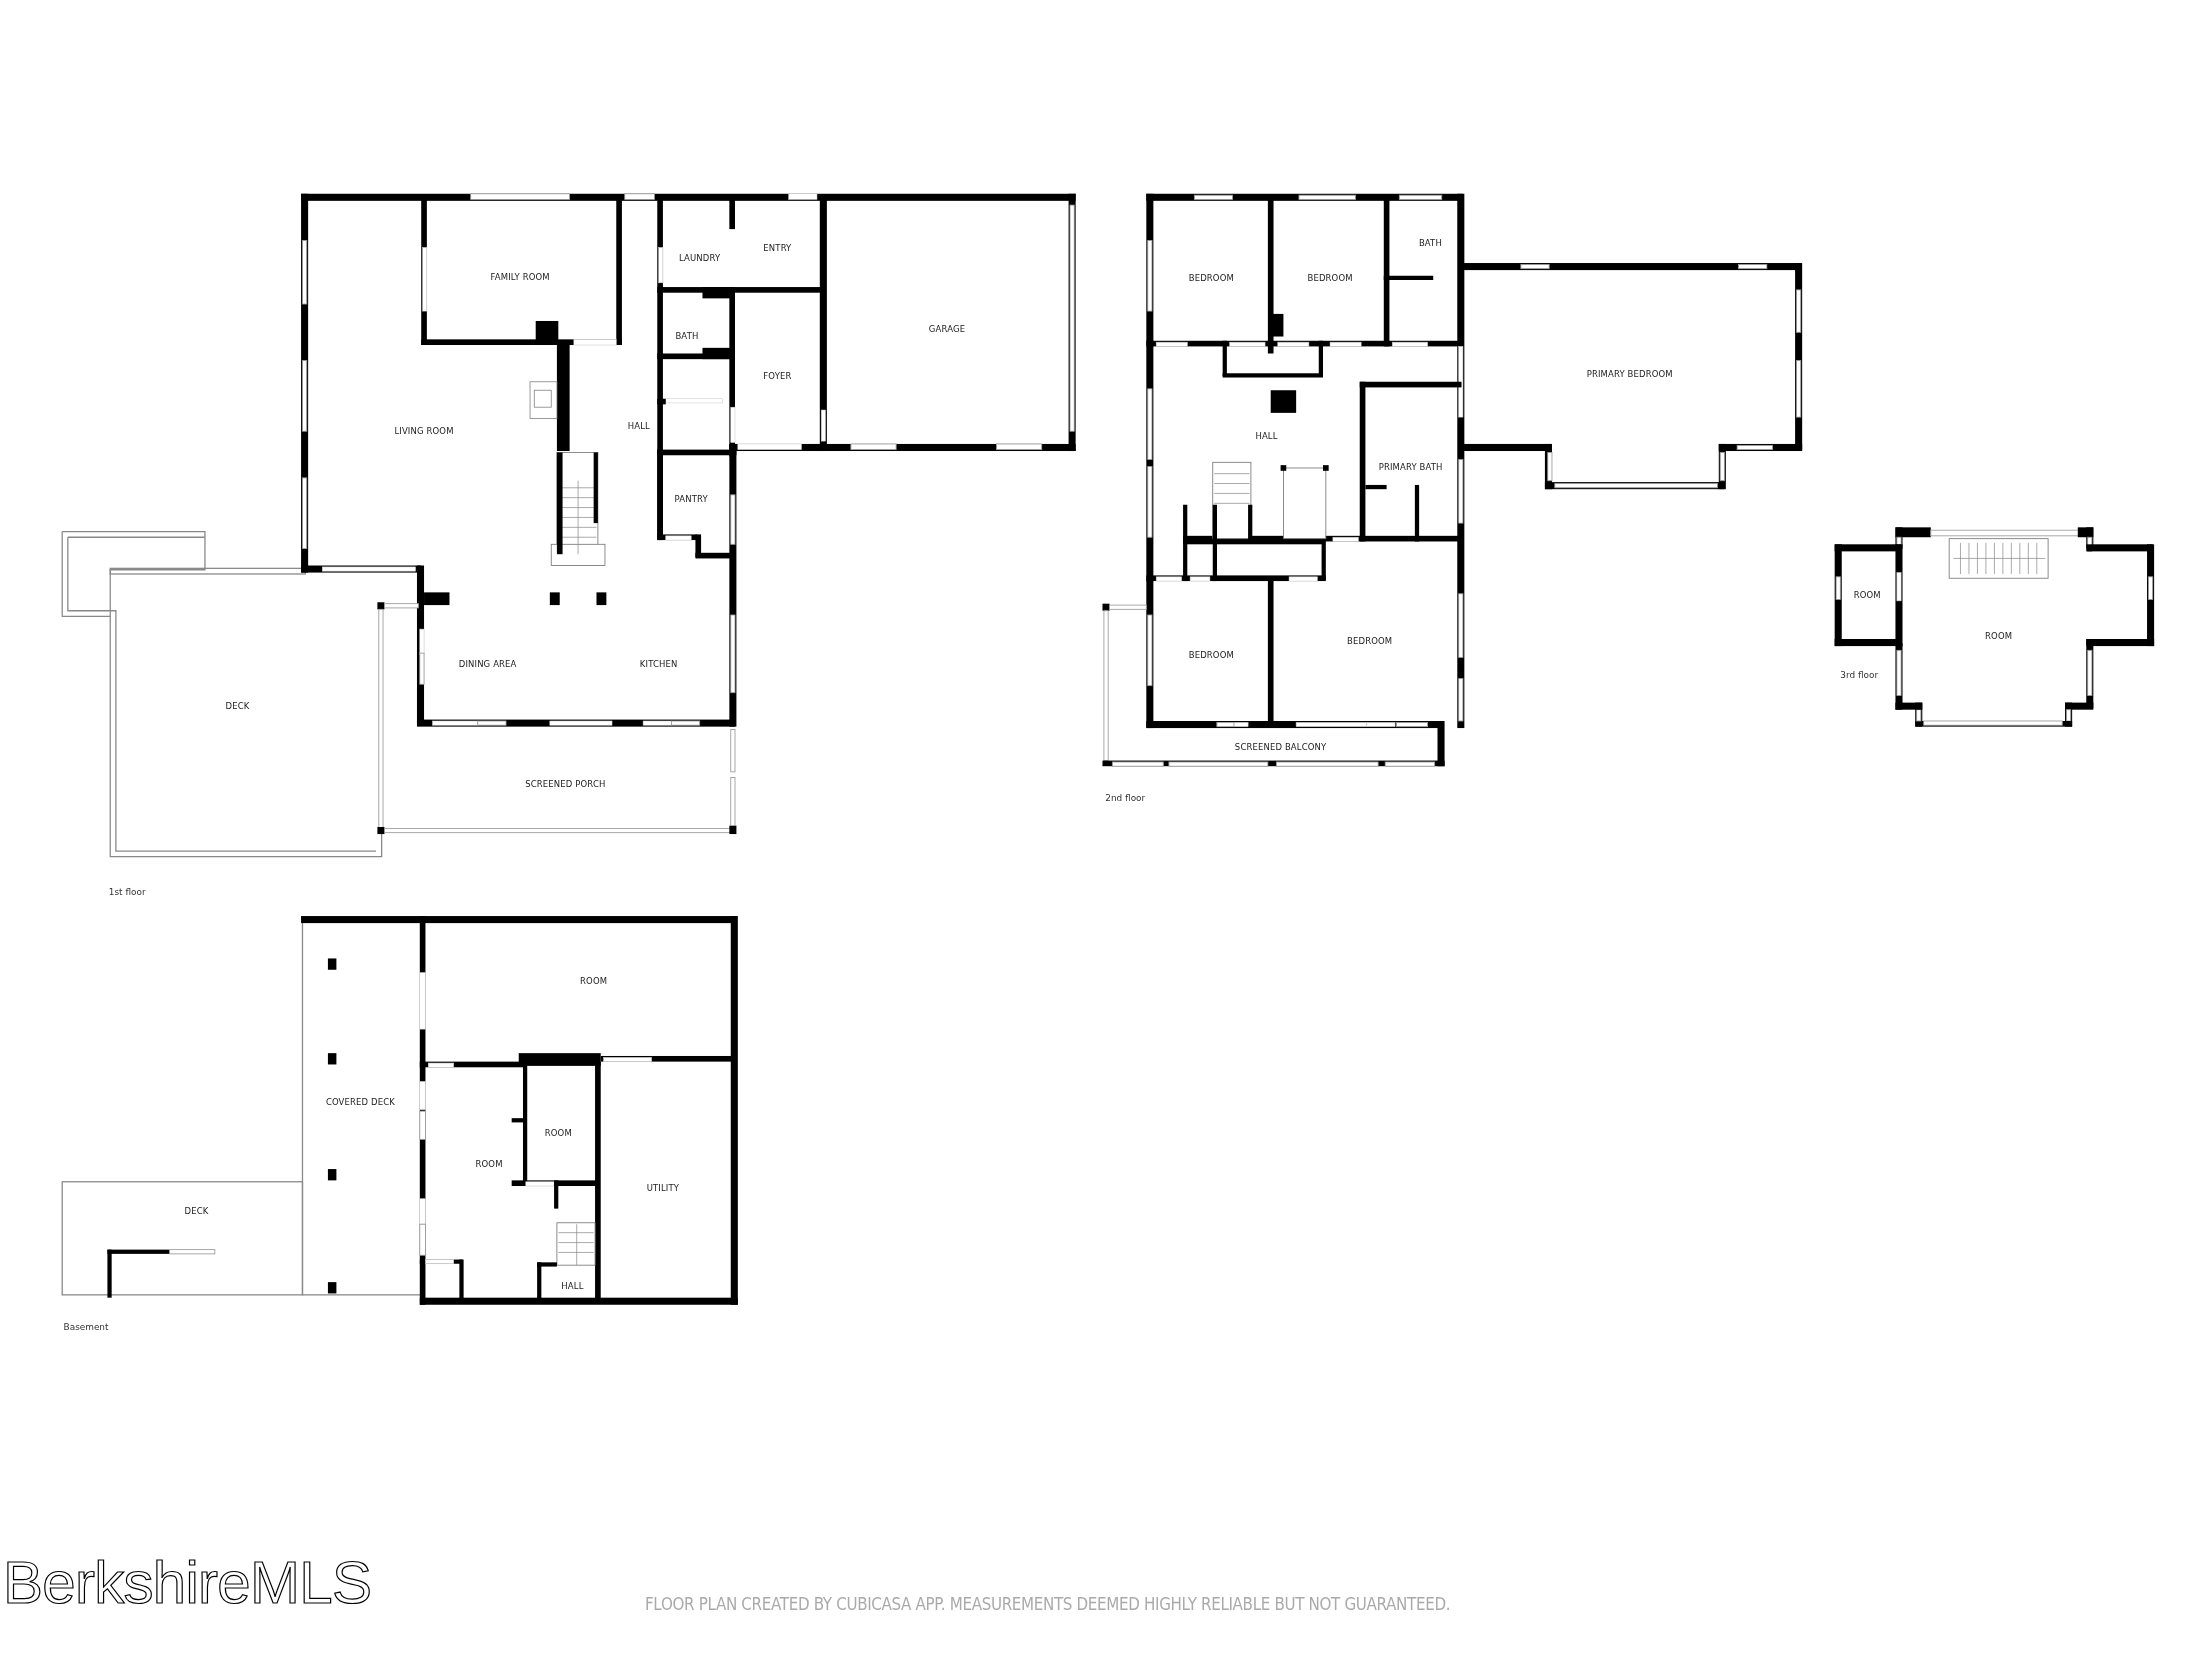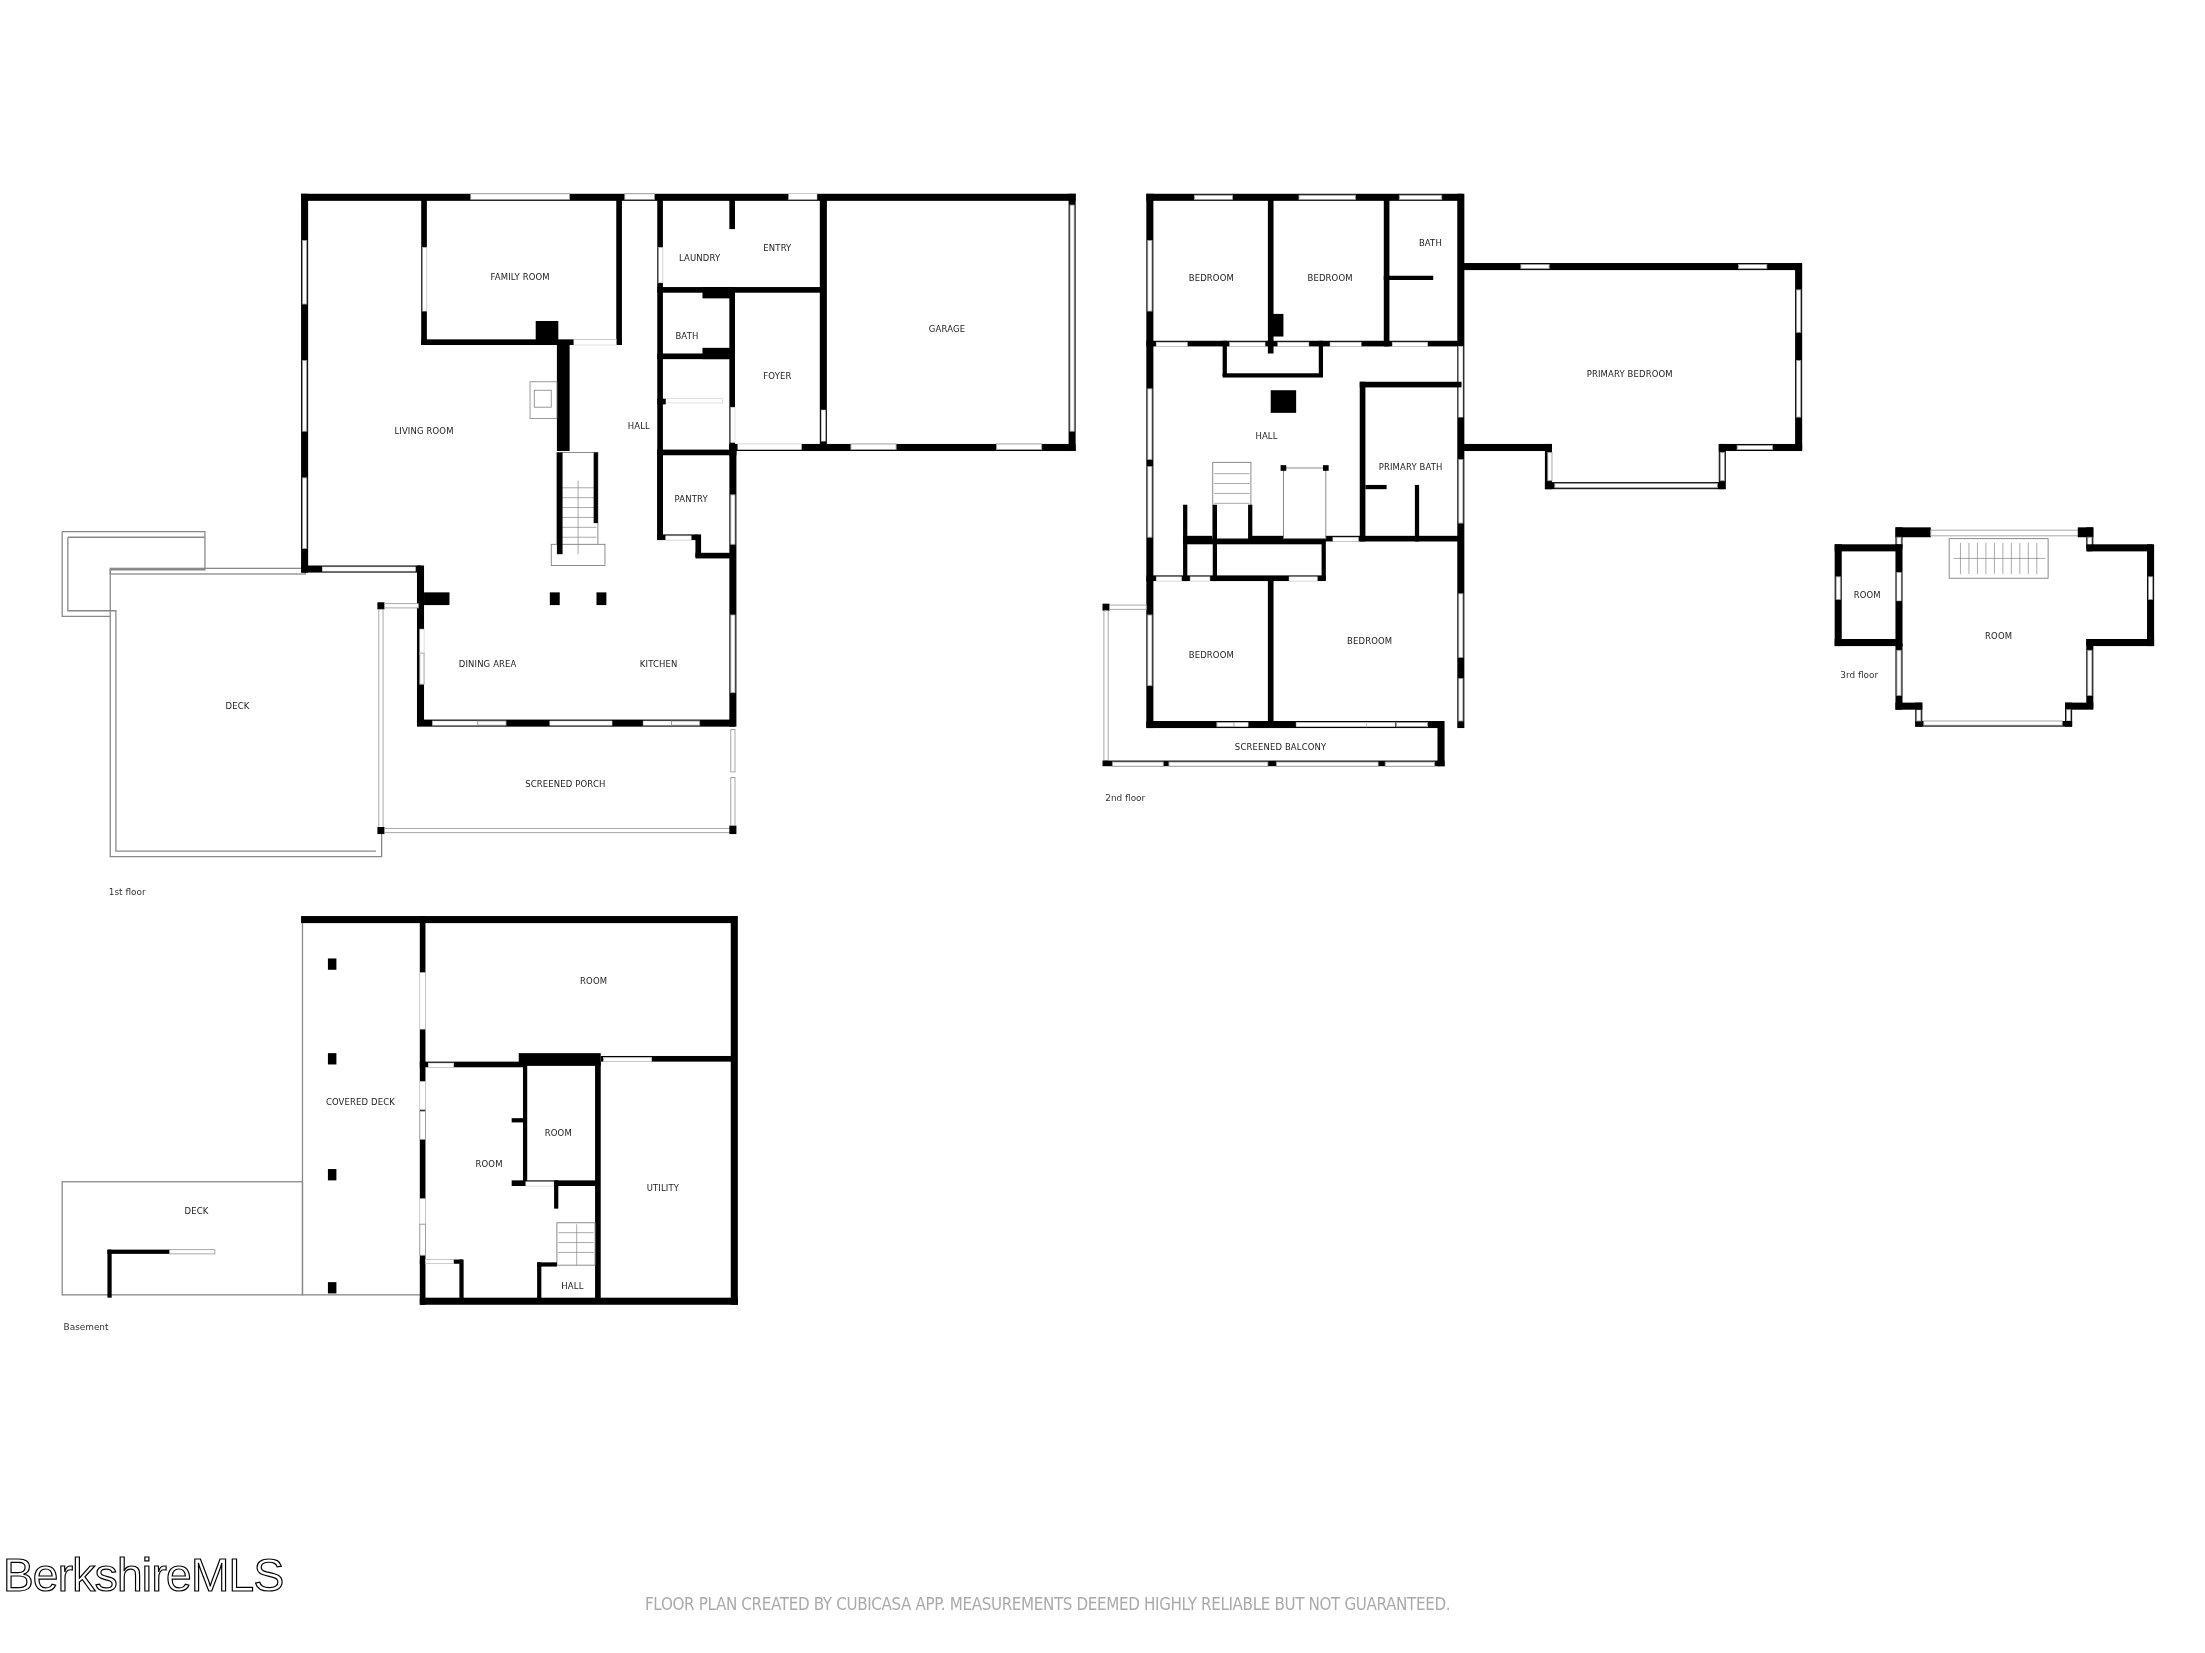--- a/index.html
+++ b/index.html
@@ -5,21 +5,21 @@
   html,body{margin:0;padding:0;background:#fff;}
   body{width:2205px;height:1654px;position:relative;overflow:hidden;font-family:"Liberation Sans",sans-serif;}
   #plan{position:absolute;left:0;top:0;width:2205px;height:1654px;}
   .w{fill:#000;}
   .win{fill:#fff;stroke:#999;stroke-width:0.6;}
   .door{fill:#fff;stroke:#ccc;stroke-width:0.4;}
   .thin{fill:none;stroke:#888;stroke-width:0.9;}
   .stair{fill:#fff;stroke:#777;stroke-width:0.6;}
   .lbl{font-family:"DejaVu Sans",sans-serif;font-size:6px;fill:#222;text-anchor:middle;dominant-baseline:middle;letter-spacing:0.1px;}
   .flr{font-family:"DejaVu Sans",sans-serif;font-size:6.3px;fill:#333;text-anchor:start;dominant-baseline:middle;}
-  .wm{position:absolute;left:2.9px;top:1548px;font-family:"Liberation Sans",sans-serif;font-size:46px;font-weight:100;color:#fff;-webkit-text-stroke:1.2px #000;letter-spacing:-0.7px;}
+  .wm{position:absolute;left:2.9px;top:1548px;font-family:"Liberation Sans",sans-serif;font-size:60px;font-weight:100;color:#fff;-webkit-text-stroke:1.2px #000;letter-spacing:-0.7px;}
   .disc{position:absolute;left:645px;top:1594px;font-family:"DejaVu Sans",sans-serif;font-size:17.6px;color:#aaa;letter-spacing:-0.4px;white-space:nowrap;transform:scaleX(0.86);transform-origin:left top;}
 </style>
 </head>
 <body>
 
 <svg id="plan" viewBox="0 0 1560 1170" xmlns="http://www.w3.org/2000/svg">
 
   <g>
 
     <path class="thin" d="M44,376 H145 V403 H78 V606 H270 V590"></path>

